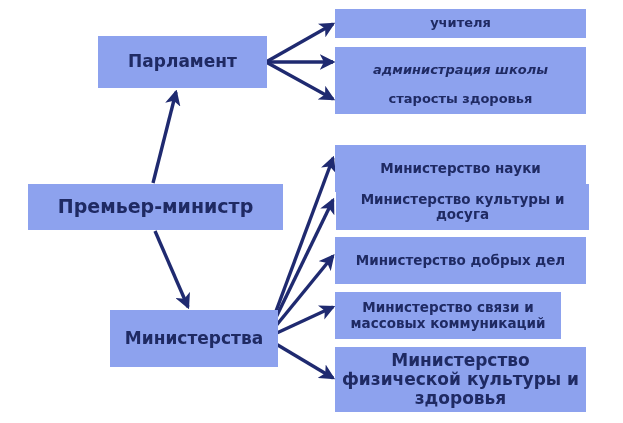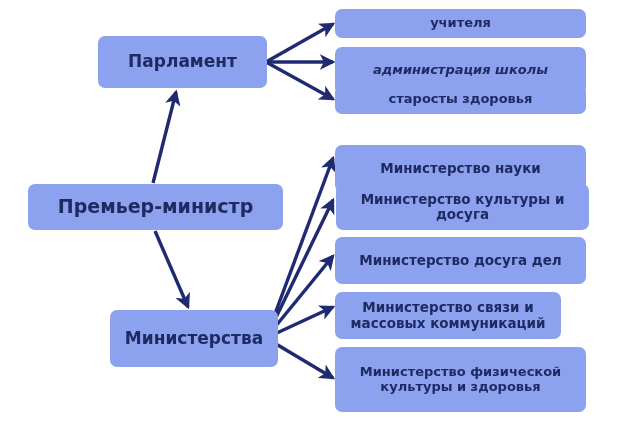--- a/index.html
+++ b/index.html
@@ -29,41 +29,40 @@
     color: #1f2a63;
     display: flex;
     align-items: center;
     justify-content: center;
     text-align: center;
     font-weight: bold;
     line-height: 1.12;
     box-sizing: border-box;
     padding: 1px 4px;
     z-index: 3;
-    border-radius: 7px;
   }
   .node .node-label {
     display: block;
     width: 100%;
     white-space: pre-line;
   }
   
   #node-parliament   { left: 98px;  top: 36px;  width: 169px; height: 52px;  font-size: 17px; }
   #node-prime        { left: 28px;  top: 184px; width: 255px; height: 46px;  font-size: 19px; }
   #node-ministries   { left: 110px;  top: 310px; width: 168px; height: 57px;  font-size: 17px; }
   
   #node-teachers     { left: 335px; top: 9px;   width: 251px; height: 29px;  font-size: 13px; font-weight: bold; }
   #node-school-admin { left: 335px; top: 47px;  width: 251px; height: 47px;  font-size: 13px; font-weight: bold; font-style: italic; }
   #node-class-heads  { left: 335px; top: 85px;  width: 251px; height: 29px;  font-size: 13px; font-weight: bold; }
   
   #node-min-science  { left: 335px; top: 145px; width: 251px; height: 47px;  font-size: 13.5px; }
   #node-min-culture  { left: 336px; top: 184px; width: 253px; height: 46px;  font-size: 13.5px; }
   #node-min-good     { left: 335px; top: 237px; width: 251px; height: 47px;  font-size: 13.5px; }
   #node-min-comm     { left: 335px; top: 292px; width: 226px; height: 47px;  font-size: 13.5px; }
-  #node-min-sport    { left: 335px; top: 347px; width: 251px; height: 65px;  font-size: 13px; }
+  #node-min-sport    { left: 335px; top: 347px; width: 251px; height: 65px;  font-size: 17px; }
 
   #edge-layer {
     position: absolute;
     left: 0;
     top: 0;
     width: 623px;
     height: 423px;
     z-index: 1;
     pointer-events: none;
   }
@@ -121,21 +120,21 @@
 
   <div class="node" id="node-min-science">
     <span class="node-label">Министерство науки</span>
   </div>
 
   <div class="node" id="node-min-culture">
     <span class="node-label">Министерство культуры и досуга</span>
   </div>
 
   <div class="node" id="node-min-good">
-    <span class="node-label">Министерство досуга дел</span>
+    <span class="node-label">Министерство добрых дел</span>
   </div>
 
   <div class="node" id="node-min-comm">
     <span class="node-label">Министерство связи и массовых коммуникаций</span>
   </div>
 
   <div class="node" id="node-min-sport">
     <span class="node-label">Министерство физической культуры и здоровья</span>
   </div>
 

